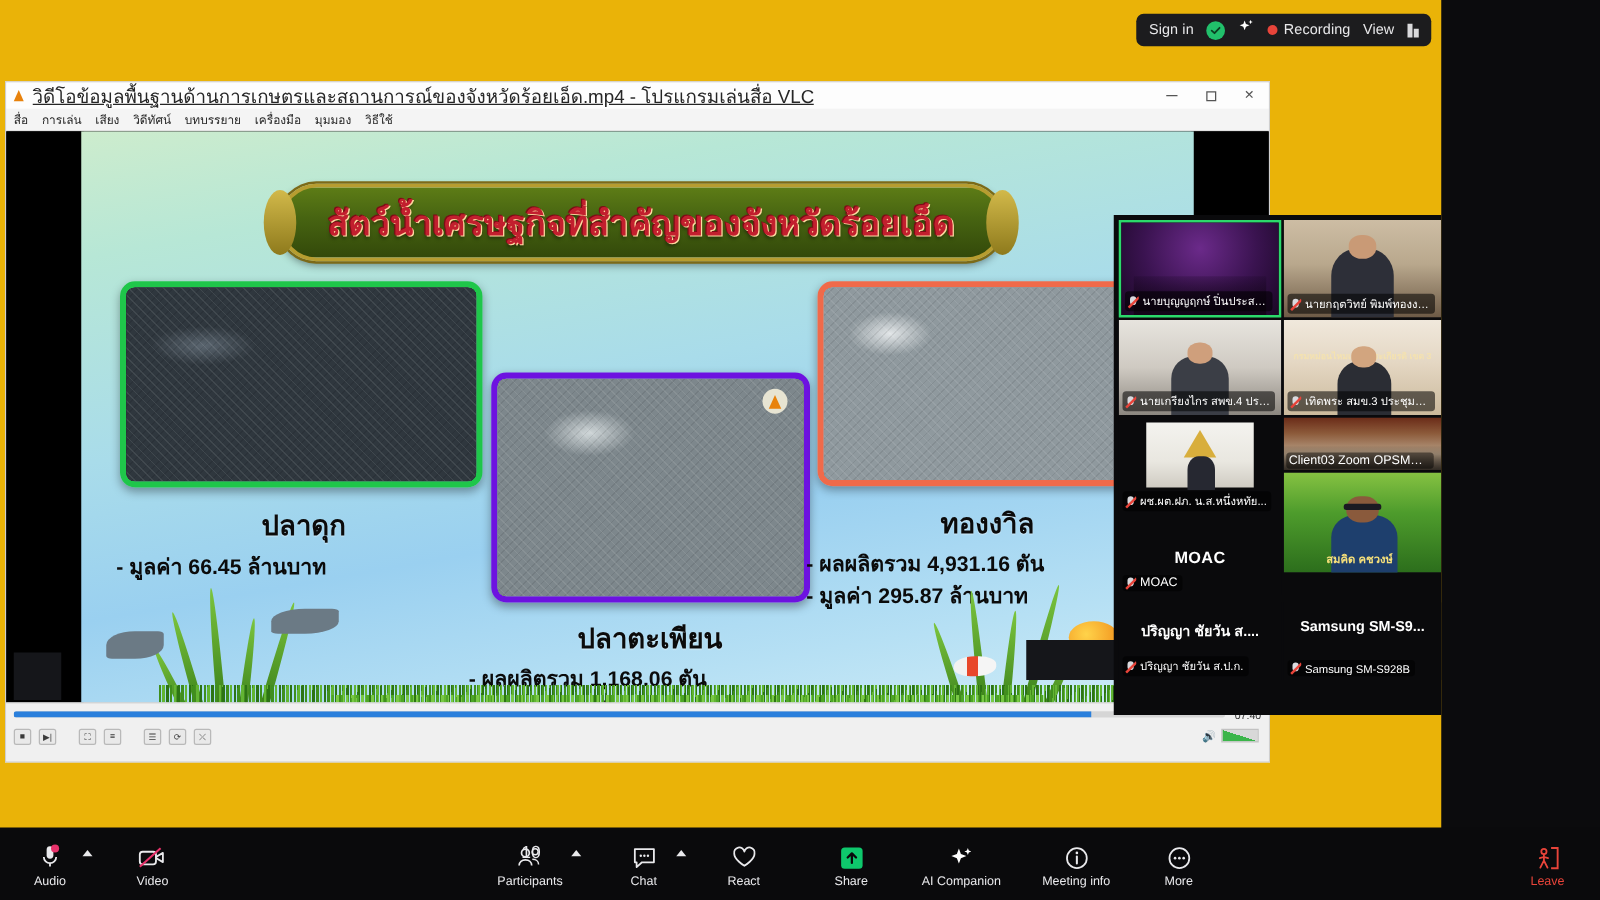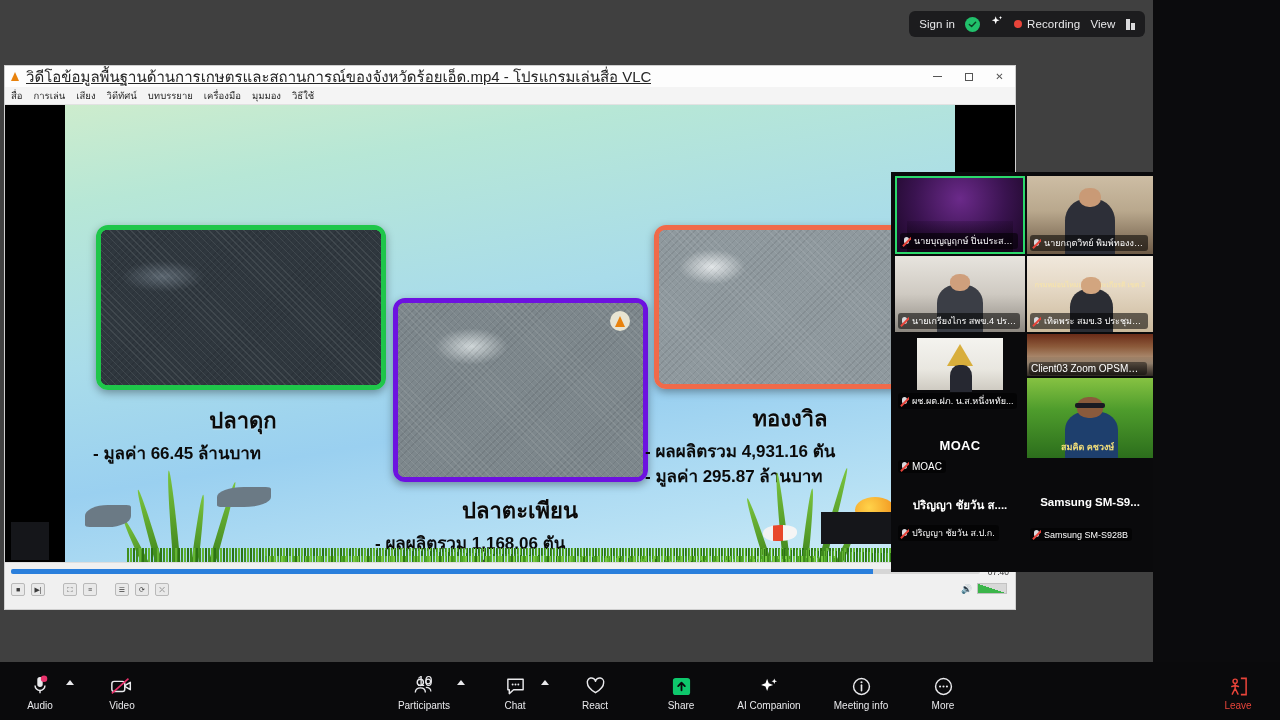--- a/index.html
+++ b/index.html
@@ -2,21 +2,21 @@
 <html><head>
 <meta charset="utf-8">
 <style>
   * { box-sizing: border-box; margin: 0; padding: 0; }
   html, body {
     width: 1280px; height: 720px;
     background: #0b0b0d;
     font-family: "Liberation Sans", "DejaVu Sans", sans-serif;
     overflow: hidden;
   }
-  .root { position: relative; width: 1153px; height: 720px; background: #404040; }
+  .root { position: relative; width: 1153px; height: 720px; background: #eab308; }
 
   
   .topbar {
     position: absolute; top: 11px; right: 8px;
     height: 26px; display: flex; align-items: center; gap: 10px;
     background: #1c1c1e; border-radius: 6px; padding: 0 10px;
   }
   .topbar .tb-text { color: #e8e8ea; font-size: 11.5px; letter-spacing: .1px; }
   .shield {
     width: 15px; height: 15px; border-radius: 50%;
@@ -419,20 +419,23 @@
       <span>มุมมอง</span>
       <span>วิธีใช้</span>
     </div>
 
     <div class="video-area">
       <div class="slide-side-l"></div>
       <div class="slide-side-r"></div>
 
       <div class="slide">
 
+        <div class="ribbon">
+          <div class="ribbon-text">สัตว์น้ำเศรษฐกิจที่สำคัญของจังหวัดร้อยเอ็ด</div>
+        </div>
 
         <div class="photo p1">
           <div class="photo-inner fish-tex catfish-bg">
             <div class="scale-ov"></div>
           </div>
         </div>
         <div class="photo p2">
           <div class="photo-inner fish-tex barb-bg">
             <div class="scale-ov"></div>
           </div>

